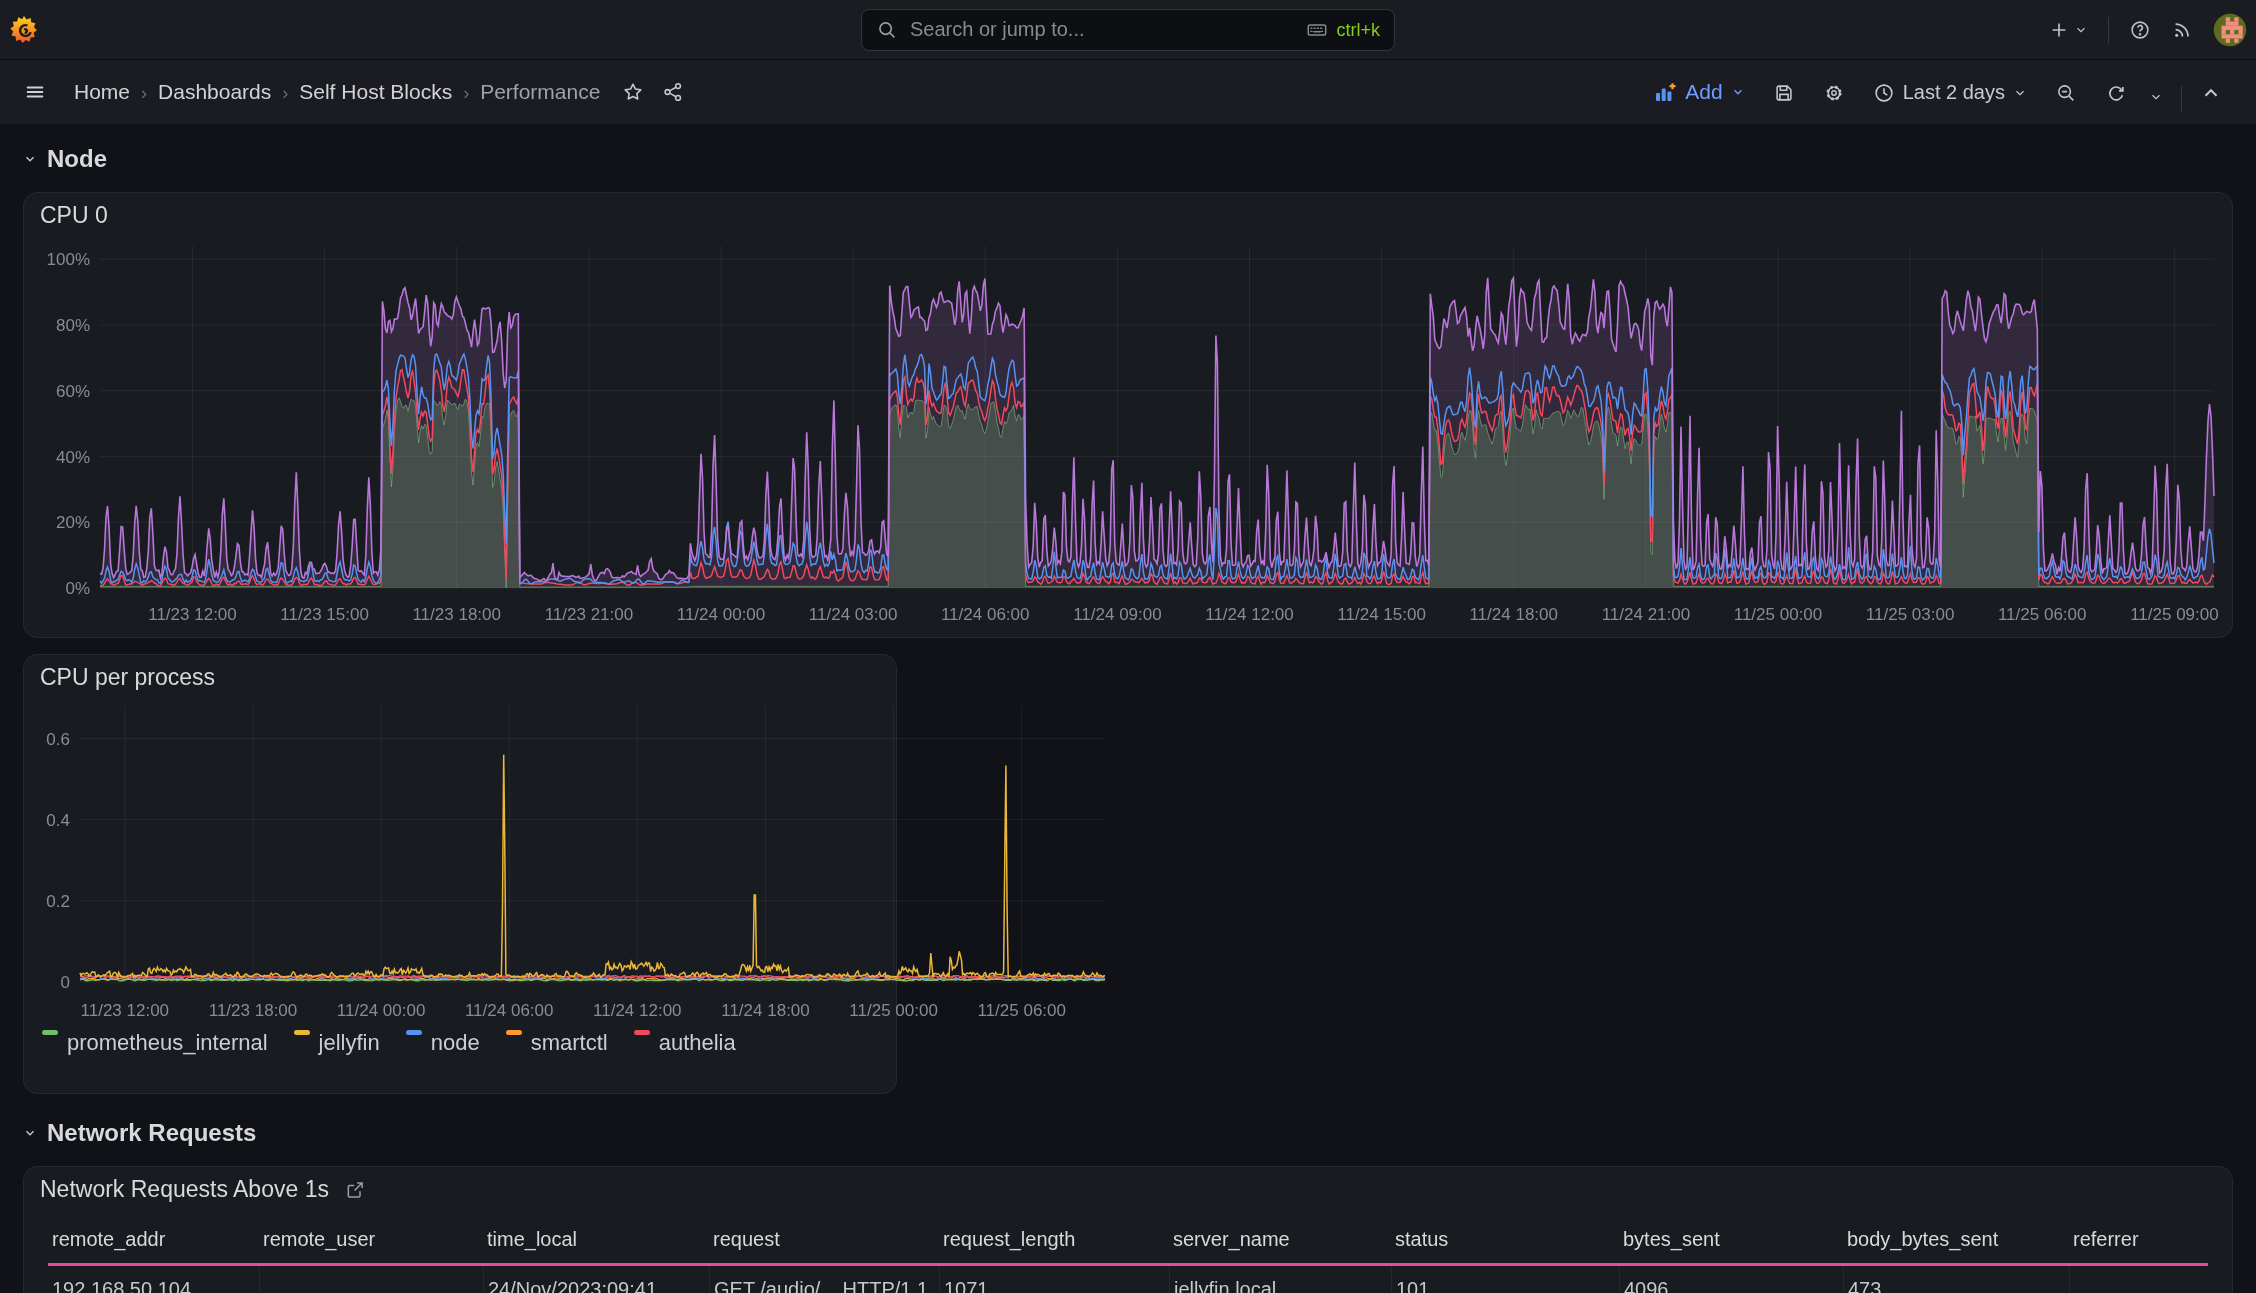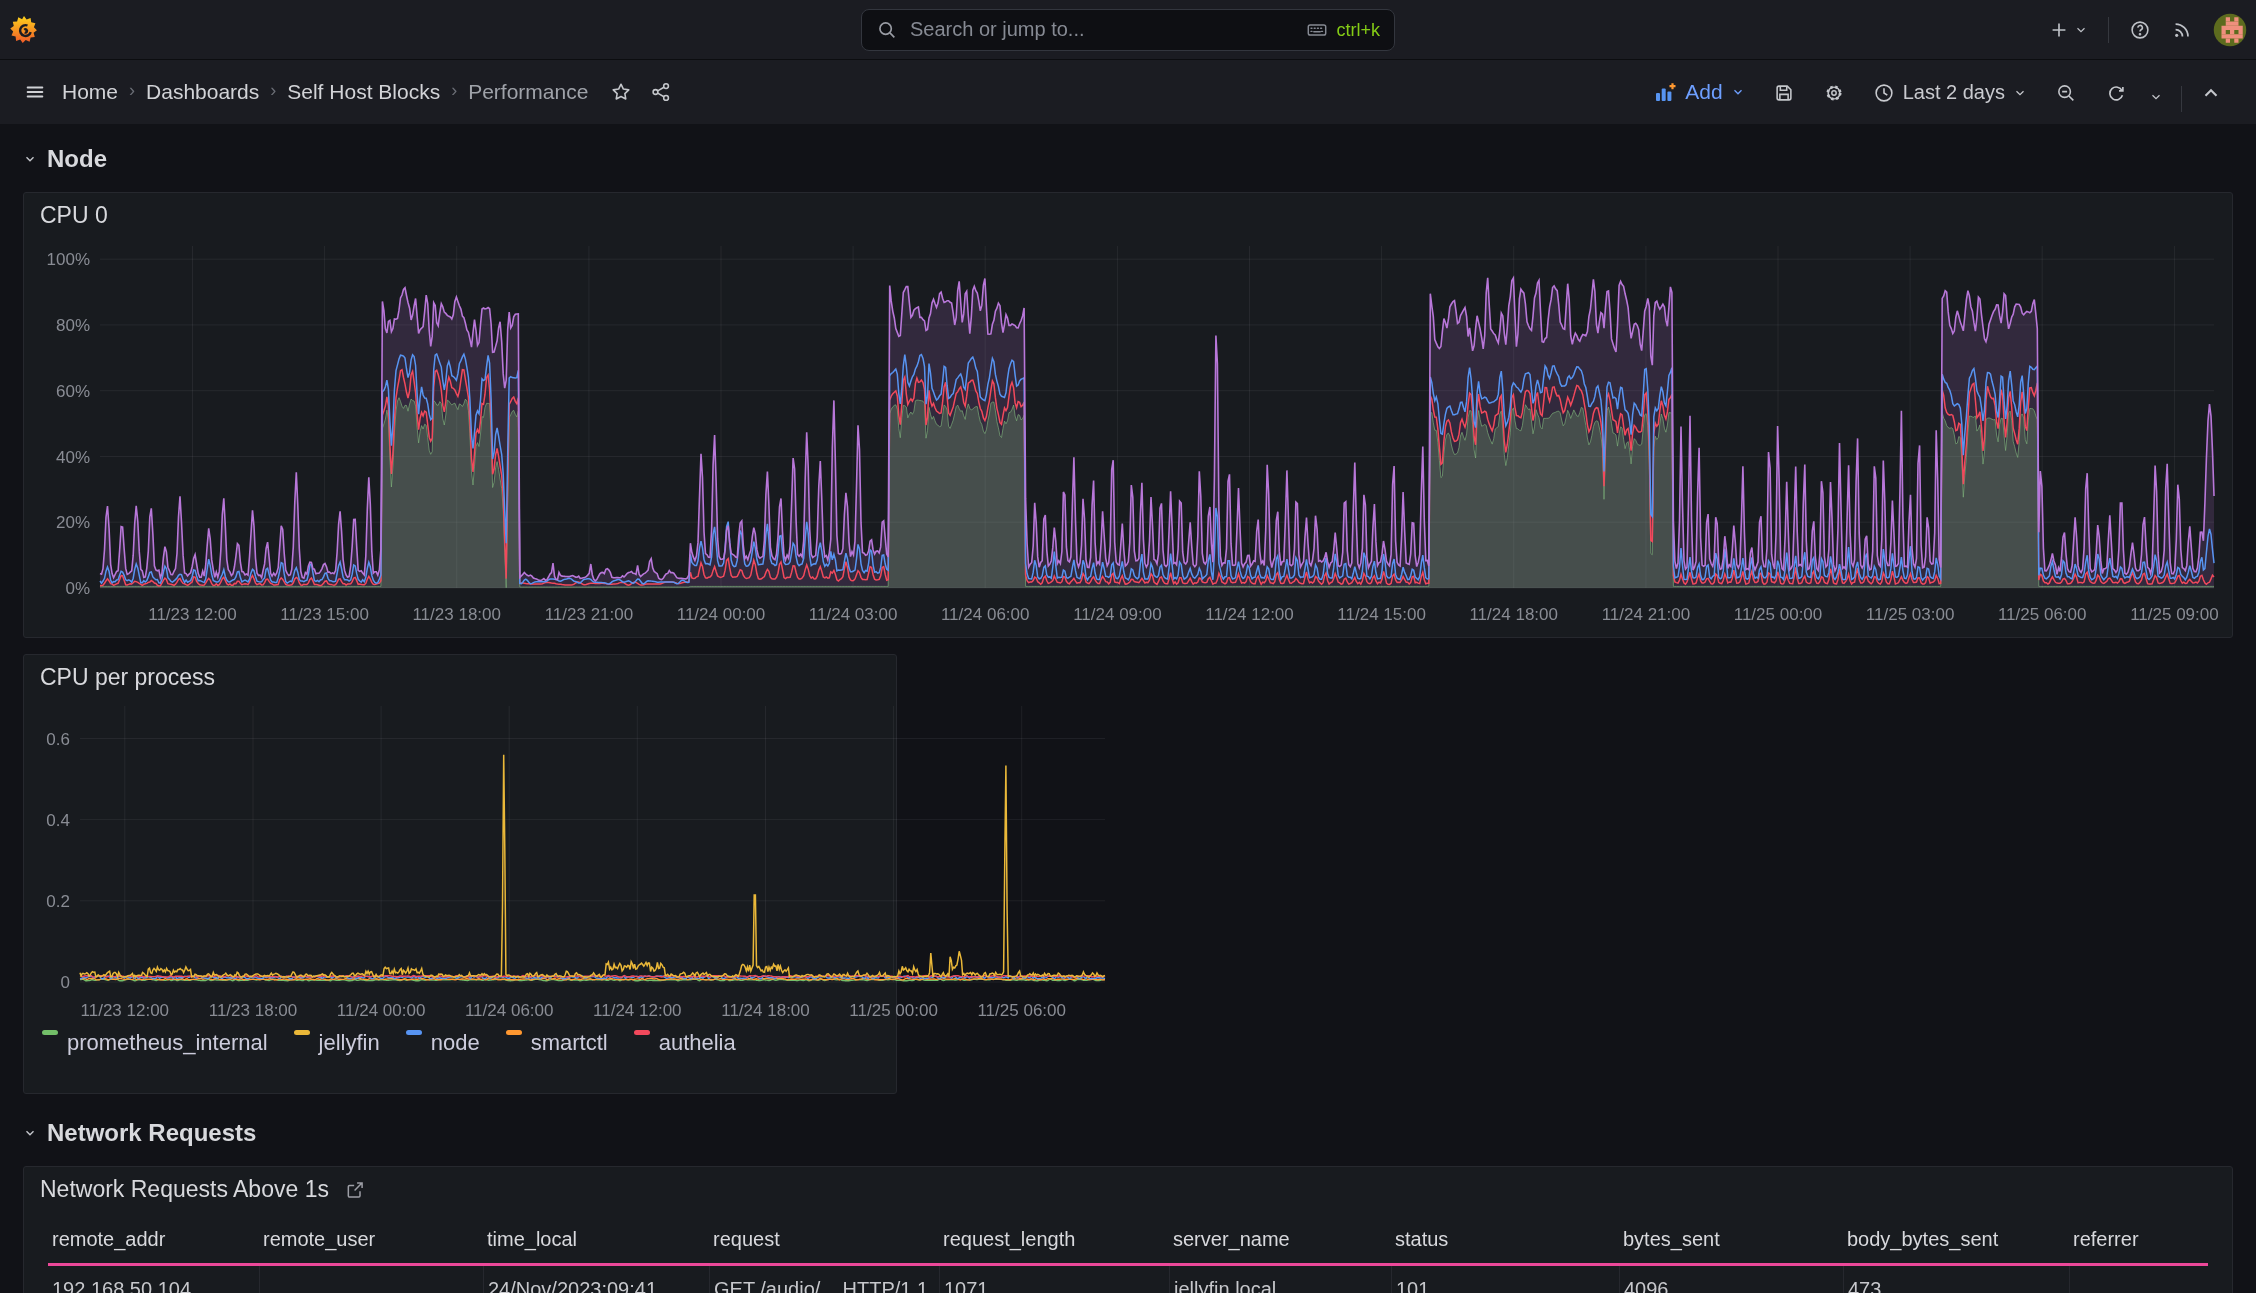--- a/index.html
+++ b/index.html
@@ -12,35 +12,35 @@
   .ic-sm{width:14px;height:14px}
   .search{position:absolute;left:50%;transform:translateX(-50%);width:534px;height:42px;background:#0e0f13;border:1px solid #33363e;border-radius:8px;display:flex;align-items:center;padding:0 14px;gap:10px;box-sizing:border-box}
   .search input{flex:1;background:none;border:none;outline:none;color:#c9cacf;font-size:20px;font-family:inherit;min-width:0}
   .search input::placeholder{color:#868a93}
   .kbdhint{display:flex;gap:8px;color:#84cc16;font-size:18px;align-items:flex-end;white-space:nowrap}
   .nav-right{margin-left:auto;display:flex;align-items:center;gap:20px}
   .vdiv{width:1px;height:26px;background:#36383f}
   .newbtn{display:flex;align-items:center;gap:4px}
   
   .subnav{height:64px;background:#1b1c22;display:flex;align-items:center;padding:0 24px;gap:16px;box-sizing:border-box}
-  .crumbs{display:flex;align-items:flex-start;gap:11px;font-size:21px;}
+  .crumbs{display:flex;align-items:flex-end;gap:11px;font-size:21px;margin-left:12px}
   .crumb{color:#d2d3d7;cursor:pointer;white-space:nowrap}
   .crumb.current{color:#9fa2a9;cursor:default}
   .csep{color:#6a6d75;font-size:18px}
   .crumb-actions{display:flex;align-items:center;gap:18px;margin-left:6px}
   .toolbar{margin-left:auto;display:flex;align-items:flex-end;gap:8px}
   .tbtn{display:flex;align-items:center;gap:8px;color:#c5c7cc;background:none;border:none;cursor:pointer;padding:8px 10px;font-family:inherit}
   .add-btn{color:#6e9fff;font-size:21px;font-weight:500}
   .add-btn .ic{width:24px;height:24px}
   .timepicker{font-size:20px;color:#c9cacf}
   
   .dash{height:1169px;box-sizing:border-box;padding:14px 23px 0;overflow:hidden}
   .sect{display:flex;align-items:center;gap:10px;height:42px;margin:0 0 12px;color:#d8d9dd;font-size:24px;font-weight:700;cursor:pointer}
   .sect .ic-sm{color:#c5c7cc}
-  .panel{background:#181b1f;border:1px solid #26282e;border-radius:3px;box-sizing:border-box}
+  .panel{background:#181b1f;border:1px solid #26282e;border-radius:14px;box-sizing:border-box}
   .phead{padding:9px 16px 3px;font-size:23px;color:#d8d9dd;display:flex;align-items:center;gap:16px;cursor:pointer}
   #p-cpu0{height:446px;margin-bottom:16px}
   #p-proc{width:874px;height:440px}
   .sect-net{margin-top:18px}
   #p-net{height:420px}
   .chart{margin:2px 2px 0}
   .tick{fill:#898c94;font-size:17px;font-family:"Liberation Sans",sans-serif}
   .grid{stroke:rgba(204,204,220,0.08);stroke-width:1}
   .legend{display:flex;gap:26px;padding:4px 18px;align-items:center;flex-wrap:wrap}
   .litem{display:flex;gap:9px;font-size:22px;color:#ccccdc;cursor:pointer}

